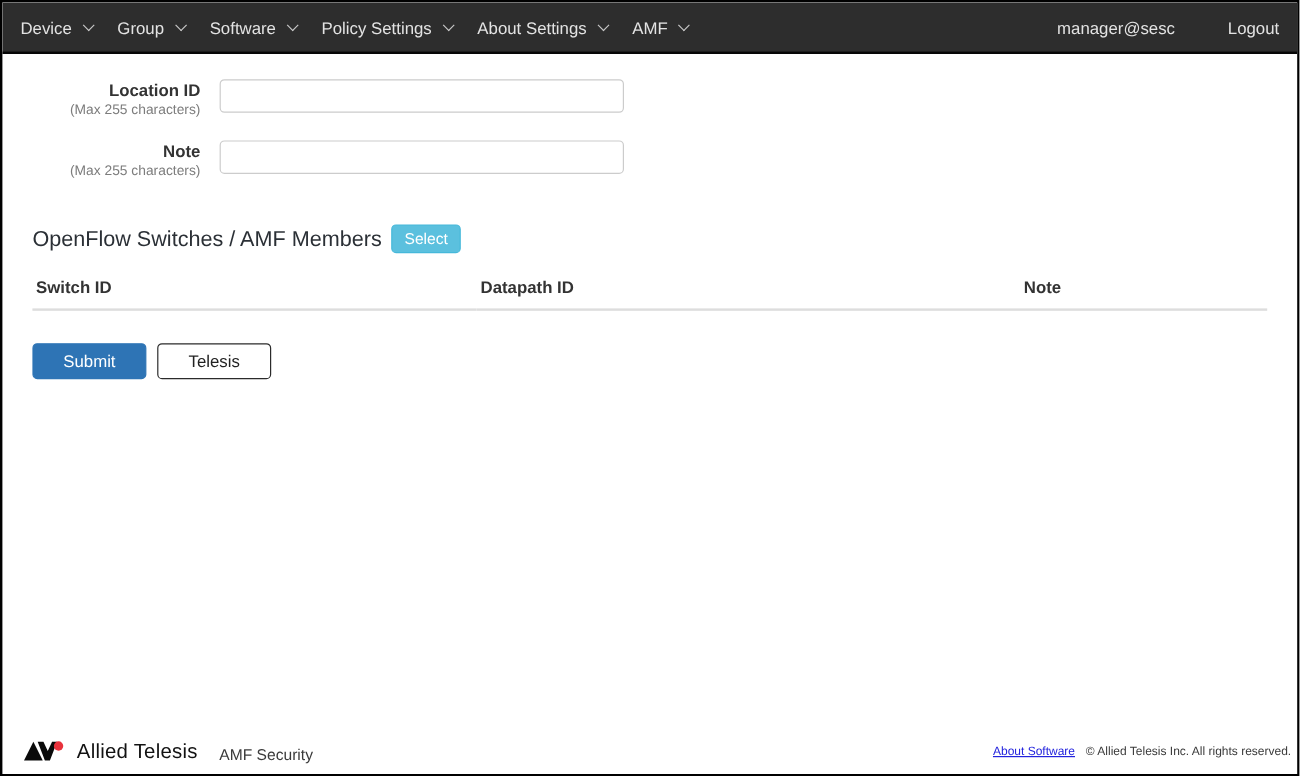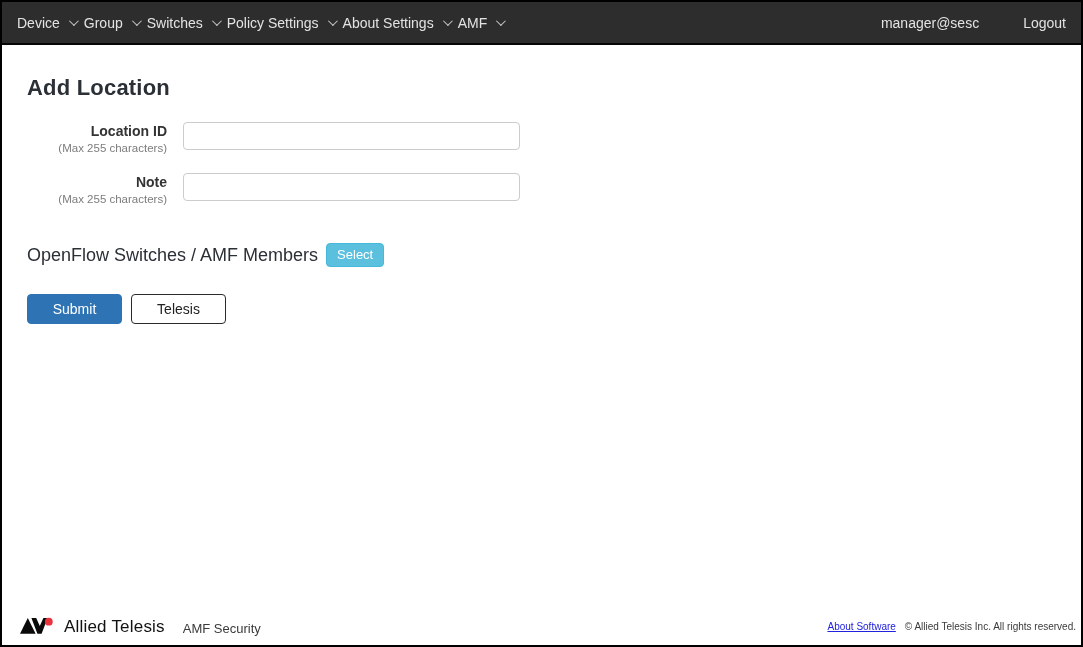--- a/index.html
+++ b/index.html
@@ -17,21 +17,21 @@
 
   
   .navbar {
     height: 43px; flex: 0 0 43px;
     background: #2d2d2d;
     border-bottom: 2px solid #060606;
     display: flex; align-items: center;
     padding: 0 15px;
     color: #e3e3e3; font-size: 14px;
   }
-  .nav-left { display: flex; align-items: flex-end; column-gap: 8px; }
+  .nav-left { display: flex; align-items: flex-end; column-gap: 22px; }
   .nav-item { display: flex; align-items: center; gap: 9px; cursor: pointer; padding: 4px 0; }
   .chev {
     width: 7px; height: 7px;
     border-right: 1.6px solid #c8c8c8;
     border-bottom: 1.6px solid #c8c8c8;
     transform: rotate(45deg) translateY(-2px);
     display: inline-block;
   }
   .nav-right { margin-left: auto; display: flex; align-items: center; gap: 44px; }
   .nav-user { color: #e3e3e3; }
@@ -102,21 +102,21 @@
     <div class="nav-left">
       <div class="nav-item">
         <span>Device</span>
         <span class="chev"></span>
       </div>
       <div class="nav-item">
         <span>Group</span>
         <span class="chev"></span>
       </div>
       <div class="nav-item">
-        <span>Switches</span>
+        <span>Software</span>
         <span class="chev"></span>
       </div>
       <div class="nav-item">
         <span>Policy Settings</span>
         <span class="chev"></span>
       </div>
       <div class="nav-item">
         <span>About Settings</span>
         <span class="chev"></span>
       </div>
@@ -125,21 +125,20 @@
         <span class="chev"></span>
       </div>
     </div>
     <div class="nav-right">
       <span class="nav-user">manager@sesc</span>
       <span class="nav-logout">Logout</span>
     </div>
   </nav>
 
   <div class="main">
-    <h1 class="page-title">Add Location</h1>
 
     <div class="form">
       <div class="form-row">
         <div class="label-col">
           <div class="field-label">Location ID</div>
           <div class="field-hint">(Max 255 characters)</div>
         </div>
         <input class="text-input" type="text" value="" style="">
       </div>
 
@@ -150,20 +149,30 @@
         </div>
         <input class="text-input" type="text" value="" style="">
       </div>
     </div>
 
     <div class="section-head">
       <h2 class="section-title">OpenFlow Switches / AMF Members</h2>
       <button class="select-btn">Select</button>
     </div>
 
+    <table class="members">
+      <thead>
+        <tr>
+          <th class="col-switch">Switch ID</th>
+          <th class="col-datapath">Datapath ID</th>
+          <th class="col-note">Note</th>
+        </tr>
+      </thead>
+      <tbody></tbody>
+    </table>
 
     <div class="actions">
       <button class="btn btn-submit">Submit</button>
       <button class="btn btn-cancel">Telesis</button>
     </div>
   </div>
 
   <div class="footer">
     <div class="brand">
       <svg width="36" height="21" viewBox="0 0 60 32" aria-hidden="true">

